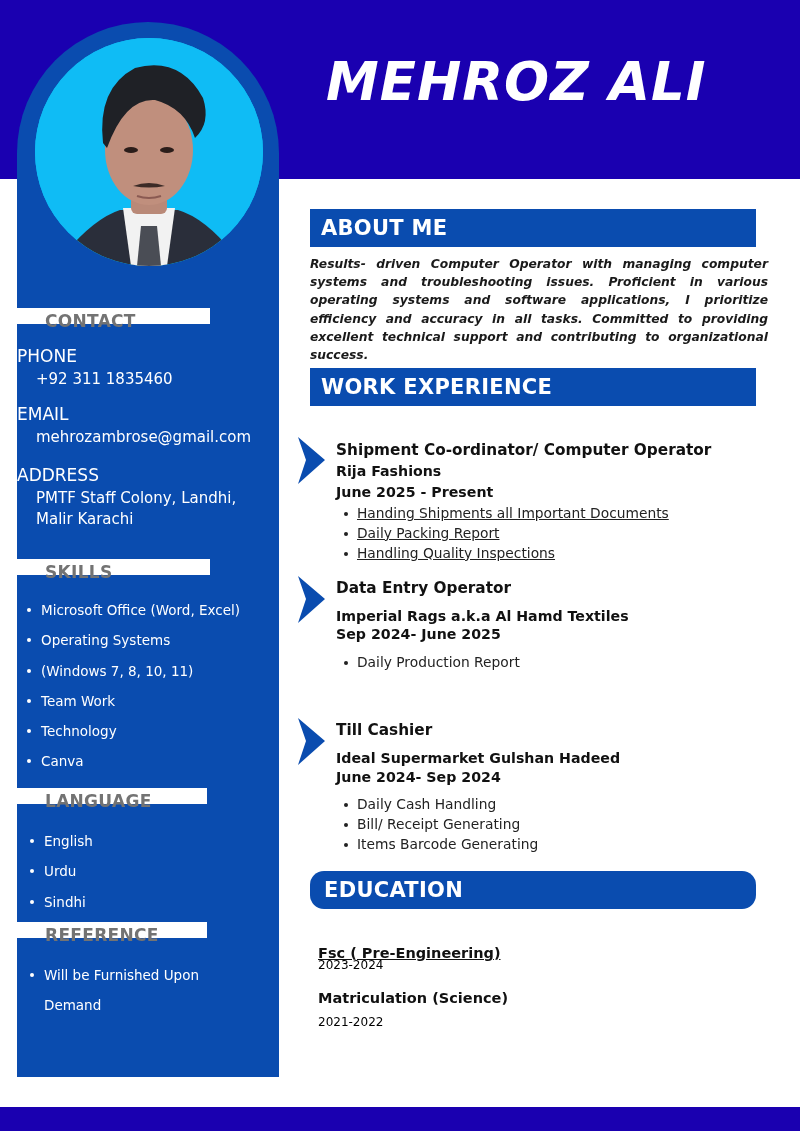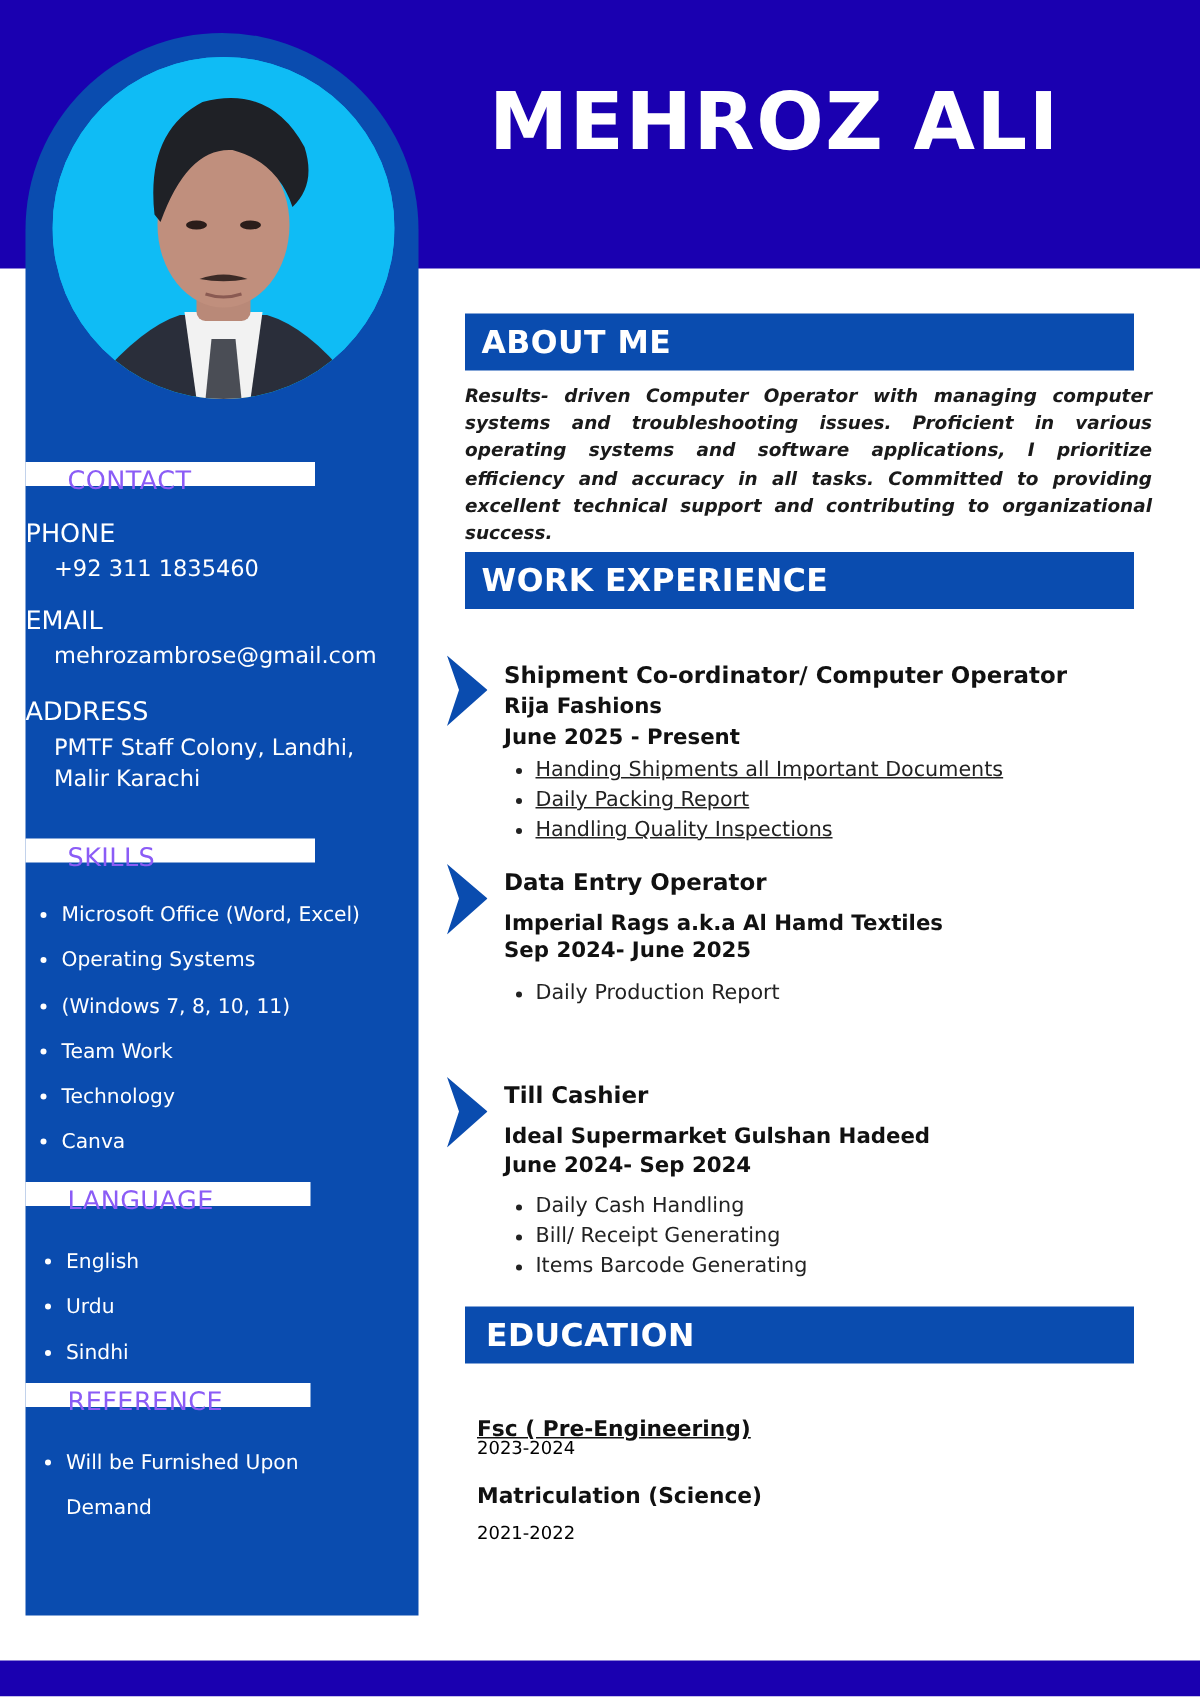--- a/index.html
+++ b/index.html
@@ -2,28 +2,28 @@
 <html><head>
 <meta charset="utf-8">
 <style>
   * { box-sizing: border-box; margin: 0; padding: 0; }
   html, body { width: 800px; height: 1131px; background: #ffffff; overflow: hidden; }
   body { position: relative; font-family: "DejaVu Sans", "Liberation Sans", sans-serif; color: #111; }
 
   .top-band { position: absolute; left: 0; top: 0; width: 800px; height: 179px; background: #1a00b0; }
   .bottom-band { position: absolute; left: 0; top: 1107px; width: 800px; height: 24px; background: #1a00b0; }
 
-  .name { position: absolute; left: 326px; top: 52px; color: #fff; font-weight: bold; font-size: 53px; letter-spacing: 1px; line-height: 60px; white-space: nowrap; }
+  .name { position: absolute; left: 326px; top: 52px; color: #fff; font-weight: bold; font-size: 53px; letter-spacing: 1px; line-height: 60px; white-space: nowrap; font-style: italic; }
 
   .sidebar { position: absolute; left: 17px; top: 22px; width: 262px; height: 1055px; background: #0a4caf; border-radius: 131px 131px 0 0; }
 
   .photo { position: absolute; left: 35px; top: 38px; width: 228px; height: 228px; border-radius: 50%; background: #0fbcf5; overflow: hidden; }
   .photo svg { width: 100%; height: 100%; display: block; }
 
-  .side-label { position: absolute; left: 17px; width: 193px; height: 16px; background: #ffffff; color: #8b5cf6; font-weight: normal; font-size: 17px; line-height: 26px; padding-left: 28px; letter-spacing: 0.3px; }
+  .side-label { position: absolute; left: 17px; width: 193px; height: 16px; background: #ffffff; color: #737373; font-weight: bold; font-size: 17px; line-height: 26px; padding-left: 28px; letter-spacing: 0.3px; }
 
   .contact-key { position: absolute; left: 17px; color: #fff; font-size: 17px; line-height: 20px; }
   .contact-val { position: absolute; left: 36px; color: #fff; font-size: 15px; line-height: 21px; }
 
   .side-list { position: absolute; left: 24px; list-style: none; color: #fff; font-size: 13.5px; }
   .side-list li { height: 30.3px; line-height: 20px; position: relative; padding-left: 17px; white-space: nowrap; }
   .side-list li::before { content: ""; position: absolute; left: 3px; top: 8px; width: 4px; height: 4px; border-radius: 50%; background: #fff; }
 
   .section-head { position: absolute; left: 310px; width: 446px; height: 38px; background: #0a4caf; color: #fff; font-weight: bold; font-size: 21px; line-height: 38px; padding-left: 11px; letter-spacing: 0.3px; }
 
@@ -144,19 +144,19 @@
   <div class="job-title" style="top:2px;">Till Cashier</div>
   <div class="job-company" style="top:30px;">Ideal Supermarket Gulshan Hadeed</div>
   <div class="job-dates" style="top:49px;">June 2024- Sep 2024</div>
   <ul class="job-list" style="top:77px;">
     <li>Daily Cash Handling</li>
     <li>Bill/ Receipt Generating</li>
     <li>Items Barcode Generating</li>
   </ul>
 </div>
 
-<div class="section-head" style="top:871px; padding-left:14px;">EDUCATION</div>
+<div class="section-head" style="top:871px; padding-left:14px;border-radius:14px;">EDUCATION</div>
 <div class="edu-degree" style="top:943px;text-decoration:underline;">Fsc ( Pre-Engineering)</div>
 <div class="edu-years" style="top:956px;">2023-2024</div>
 <div class="edu-degree" style="top:988px;">Matriculation (Science)</div>
 <div class="edu-years" style="top:1013px;">2021-2022</div>
 
 <div class="bottom-band"></div>
 
 </body></html>

